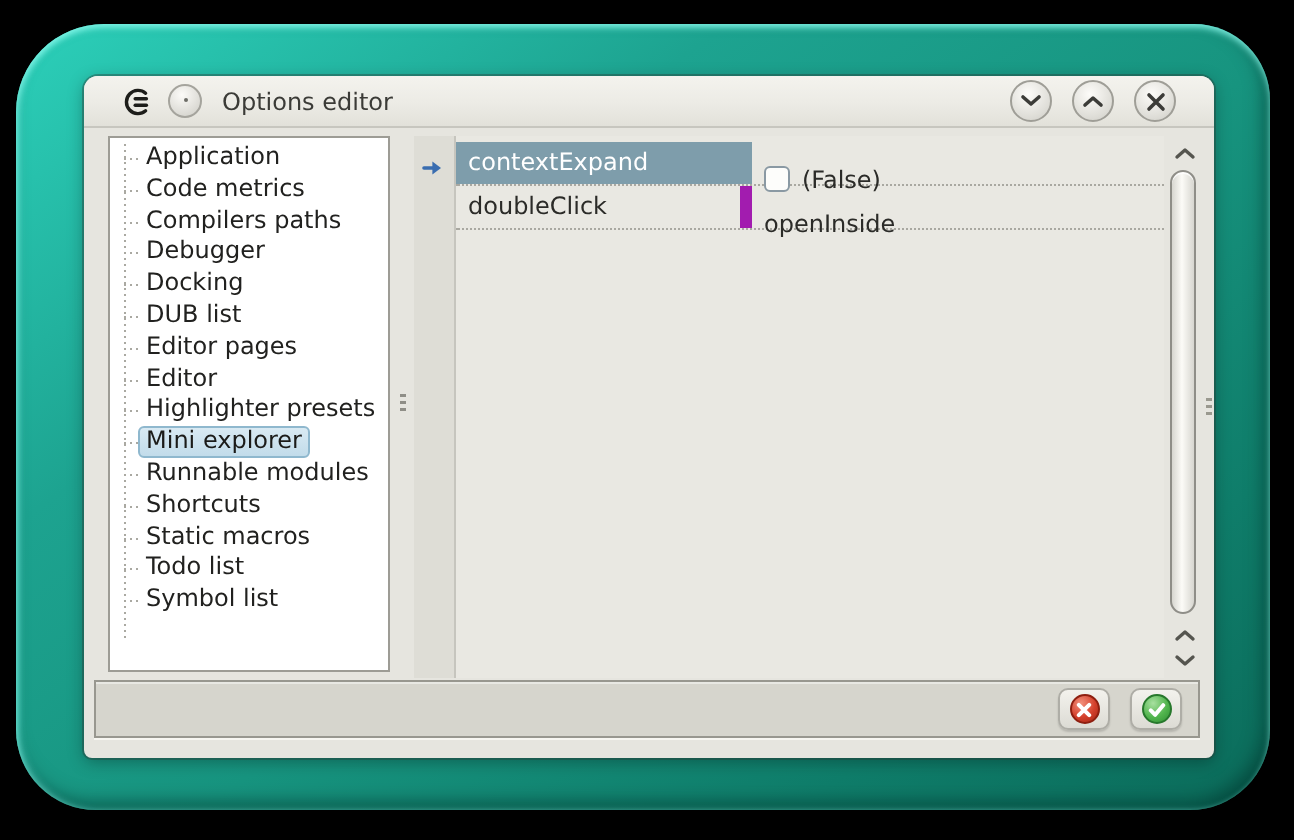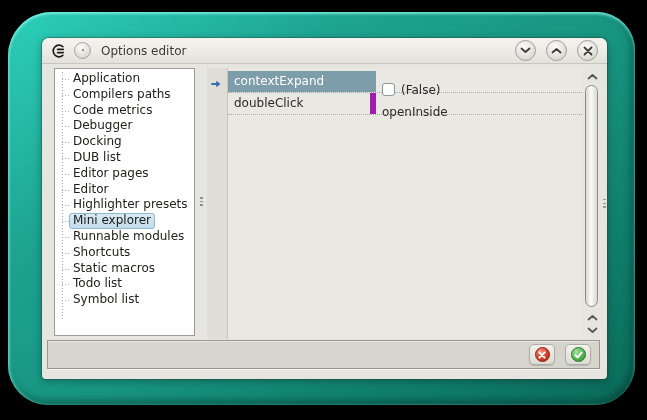--- a/index.html
+++ b/index.html
@@ -25,21 +25,21 @@
     position:absolute;left:42px;top:38px;width:565px;height:341px;
     background:#e6e5df;border-radius:7px 7px 4px 4px;
     box-shadow:0 0 0 1px rgba(45,60,55,.38),0 2px 8px rgba(0,20,16,.35);
   }
   
   .titlebar{
     position:absolute;left:0;top:0;right:0;height:26px;
     border-radius:7px 7px 0 0;
     background:linear-gradient(#f4f3ee 0%,#ecebe5 55%,#e2e1da 100%);
     border-bottom:1px solid #c7c6bf;
-    display:flex;align-items:center;padding:0 9px;box-sizing:border-box;gap:7px;
+    display:flex;align-items:center;padding:0 19px;box-sizing:border-box;gap:7px;
   }
   .app-logo{width:16px;height:16px;flex:none;}
   .menu-btn{
     width:17px;height:17px;border-radius:50%;flex:none;
     background:radial-gradient(circle at 40% 30%,#fcfbf8,#d9d8d2 75%,#c9c8c2);
     border:1px solid #a5a49d;box-sizing:border-box;position:relative;
   }
   .menu-btn::after{content:"";position:absolute;left:7px;top:6px;width:2px;height:2px;border-radius:50%;background:#6d6d67;}
   .win-title{color:#3b3b37;margin-left:3px;}
   .tb-spacer{flex:1;}
@@ -178,22 +178,22 @@
         <path d="M1.5 1.5 L8.5 8.5 M8.5 1.5 L1.5 8.5" fill="none" stroke="#3c3c38" stroke-width="1.8" stroke-linecap="round"></path>
       </svg>
     </div>
   </div>
 
   <div class="client">
 
     <div class="tree-panel">
       <ul class="tree">
         <li><span>Application</span></li>
+        <li><span>Code metrics</span></li>
         <li><span>Compilers paths</span></li>
-        <li><span>Code metrics</span></li>
         <li><span>Debugger</span></li>
         <li><span>Docking</span></li>
         <li><span>DUB list</span></li>
         <li><span>Editor pages</span></li>
         <li><span>Editor</span></li>
         <li><span>Highlighter presets</span></li>
         <li><span class="selected">Mini explorer</span></li>
         <li><span>Runnable modules</span></li>
         <li><span>Shortcuts</span></li>
         <li><span>Static macros</span></li>

